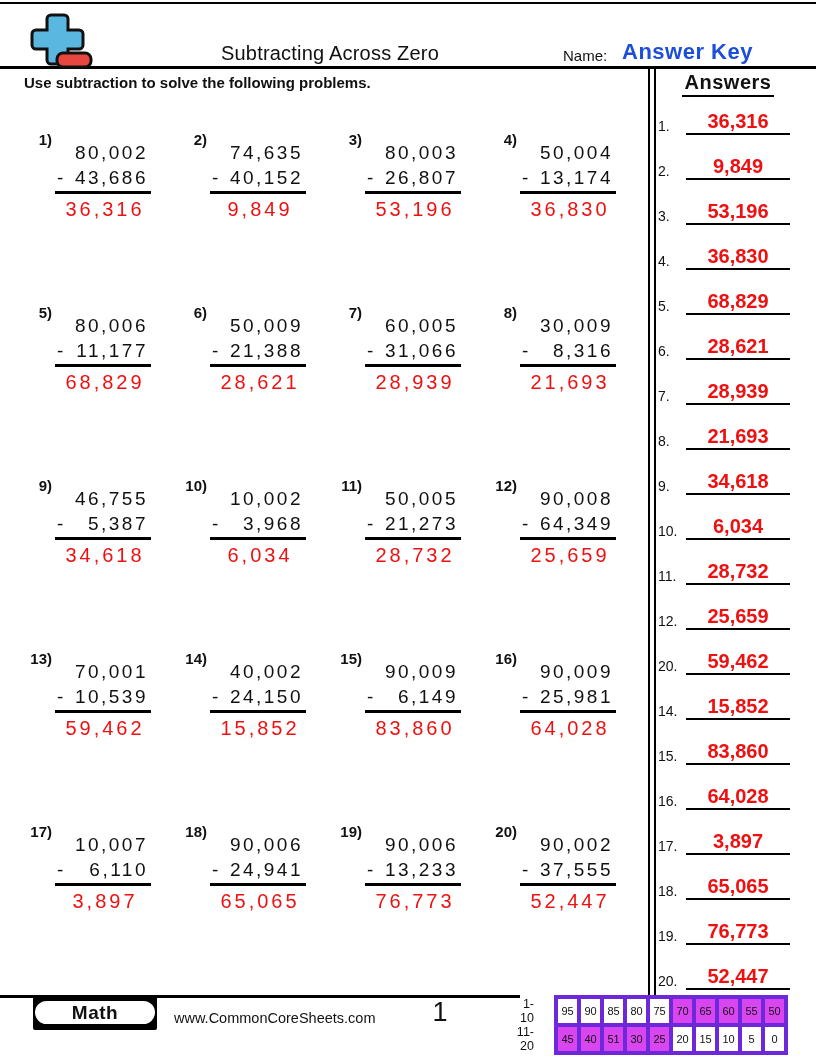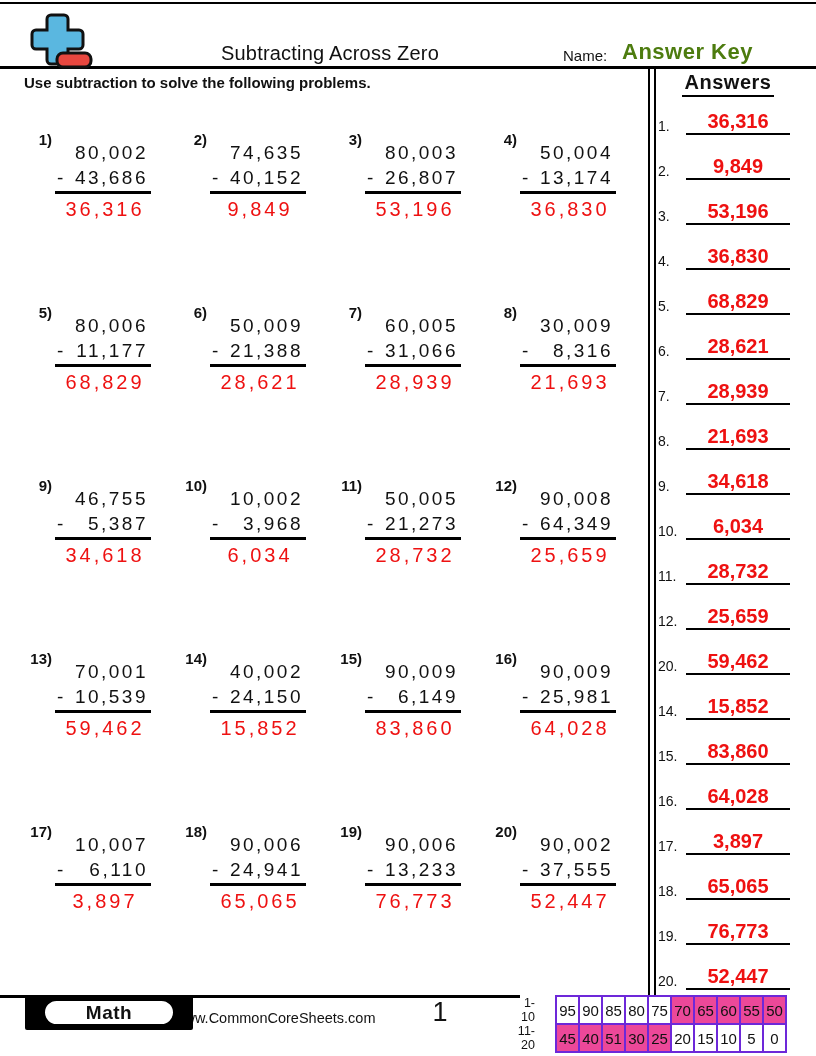--- a/index.html
+++ b/index.html
@@ -11,21 +11,21 @@
   }
   .abs { position:absolute; }
 
   
   #top-rule { left:0; top:2px; width:816px; height:2px; background:#000; }
 
   
   #logo { left:24px; top:12px; z-index:5; }
   #page-title { left:0; top:42px; width:660px; text-align:center; font-size:20px; letter-spacing:0.2px; }
   #name-label { left:563px; top:47px; font-size:15px; }
-  #name-value { left:622px; top:39px; font-size:22px; font-weight:bold; color:#4d7c0f; letter-spacing:0.5px; }
+  #name-value { left:622px; top:39px; font-size:22px; font-weight:bold; color:#1d4ed8; letter-spacing:0.5px; }
   #header-rule { left:0; top:66px; width:816px; height:3px; background:#000; }
   #instruction { left:24px; top:74px; font-size:15px; font-weight:bold; }
 
   
   #v-divider { left:648px; top:69px; height:927px; width:8px;
     border-left:2.5px solid #000; border-right:2.5px solid #000; }
   #answers-header-wrap { left:656px; top:71px; width:144px; text-align:center; }
   #answers-header { display:inline-block; font-size:20px; font-weight:bold;
     border-bottom:2.5px solid #000; padding:0 3px 1px 3px; letter-spacing:0.5px; }
 
@@ -43,35 +43,35 @@
     padding-top:3px; flex:none; }
   .pbody { width:96px; margin-left:3px; font-size:19px; letter-spacing:2.5px;margin-top:12px; }
   .prow { text-align:right; line-height:25px; padding-right:3px; }
   .subrow { position:relative; border-bottom:3px solid #000; padding-bottom:1px; }
   .minus { position:absolute; left:2px; letter-spacing:0; }
   .panswer { text-align:center; color:#ee1111; font-size:20px; letter-spacing:3px;
     line-height:25px; margin-top:3px; padding-left:4px; }
 
   
   #footer-rule { left:0; top:995px; width:520px; height:3px; background:#000; }
-  #math-box { left:25px; top:995px; width:168px; height:35px; background:#000;
+  #math-box { left:33px; top:995px; width:124px; height:35px; background:#000;
     border-radius:2px; display:flex; align-items:center; justify-content:center; z-index:4; }
   #math-pill { width:132px; height:27px; background:#fff; border:2.5px solid #000;
     border-radius:14px; display:flex; align-items:center; justify-content:center; }
   #math-pill span { font-size:19px; font-weight:bold; letter-spacing:0.5px; }
   #website { left:174px; top:1010px; font-size:14.5px; }
   #page-number-wrap { left:380px; top:997px; width:120px; text-align:center; }
   #page-number { font-size:27px; }
 
   #score-grid { position:absolute; left:514px; top:995px; border-collapse:collapse; }
   #score-grid td { text-align:center; vertical-align:middle; }
   .glabel { border:none; width:42px; font-size:12.5px; text-align:right !important;
     padding-right:20px; background:transparent; }
-  .gcell { border:2px solid #6d28d9; width:23px; height:19px; font-size:15px; background:#fff; }
-  .gcell.shaded { background:#ec4899;margin-top:16px; }
+  .gcell { border:4px solid #6d28d9; width:23px; height:19px; font-size:11px; background:#fff; }
+  .gcell.shaded { background:#d946ef;margin-top:16px; }
 </style>
 </head>
 <body>
 
 <div class="page">
 
   <div id="top-rule" class="abs"></div>
 
   <div id="logo" class="abs">
     <svg width="72" height="58" viewBox="0 0 72 58">

